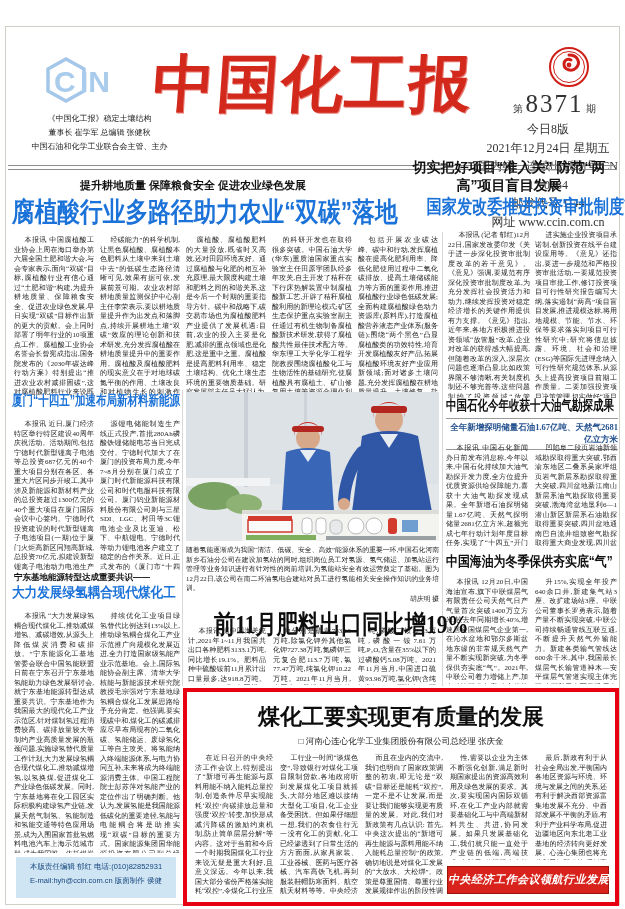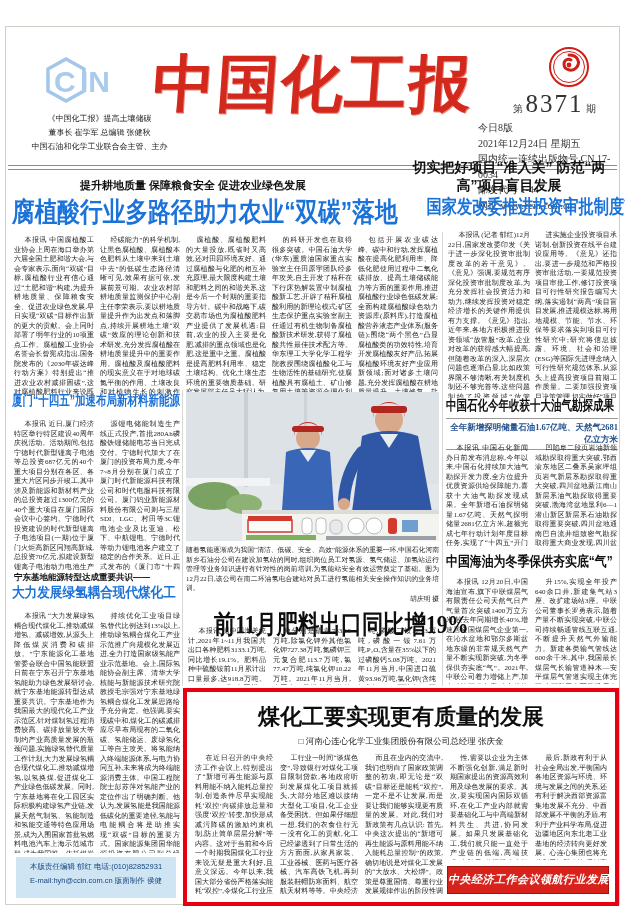--- a/index.html
+++ b/index.html
@@ -9,21 +9,21 @@
          border:1px solid #d2cfc9;background:#fff;}
   .abs{position:absolute;}
   
   .pub{font-size:8px;line-height:1.75;text-align:center;color:#222;}
   .title-cn{font-size:62px;font-weight:bold;color:#d3281c;text-align:center;
             transform:skewX(-4deg);letter-spacing:2px;white-space:nowrap;
             text-shadow:1px 1px 0 #e8837a;}
   .title-en{font-size:13.5px;font-weight:bold;letter-spacing:1px;text-align:center;color:#111;}
   .issue{font-size:10px;color:#333;text-align:center;white-space:nowrap;}
   .issue b{font-size:25px;font-weight:normal;letter-spacing:2px;}
-  .mast-info{font-size:10px;line-height:1.55;text-align:left;color:#333;}
+  .mast-info{font-size:12px;line-height:1.55;text-align:center;color:#333;}
   .mast-rule{border-top:1px solid #8f8d8a;border-bottom:1px solid #8f8d8a;height:3px;}
   
   .kicker{font-family:"Liberation Sans","DejaVu Sans",sans-serif;font-weight:bold;
           text-align:center;color:#111;}
   .hl{font-family:"Liberation Sans","DejaVu Sans",sans-serif;font-weight:bold;white-space:nowrap;}
   .hl span{display:inline-block;transform-origin:0 50%;white-space:nowrap;}
   .hl.center{text-align:center;}
   .hl.center span{transform-origin:50% 50%;}
   .blue{color:#1b72d8;}
   .black{color:#101010;}
@@ -52,21 +52,21 @@
   <div class="sheet abs"></div>
 
   <div class="abs" style="left:42px;top:52px;width:96px;height:58px;">
     <svg width="96" height="58" viewBox="0 0 96 58">
       <polygon points="24,7 42,17 42,39 24,49 6,39 6,17" fill="none" stroke="#a3c6e9" stroke-width="3.5"></polygon>
       <text x="12" y="40" font-family="Liberation Sans, sans-serif" font-size="30" font-weight="bold" fill="#a9cbec">C</text>
       <text x="38" y="40" font-family="Liberation Sans, sans-serif" font-size="30" font-weight="bold" fill="#a9cbec">IN</text>
     </svg>
   </div>
   <div class="pub abs" style="left:12px;top:112px;width:175px;">
-    <div>《中国化工报》提高土壤储碳</div>
+    <div>《中国化工报》稳定土壤结构</div>
     <div>董事长 崔学军  总编辑 张健秋</div>
     <div>中国石油和化学工业联合会主管、主办</div>
   </div>
 
   <div class="title-cn abs" style="left:152px;top:42px;width:322px;">中国化工报</div>
 
   <div class="abs" style="left:548px;top:46px;width:42px;height:42px;">
     <svg width="42" height="42" viewBox="0 0 42 42">
       <circle cx="21" cy="21" r="19" fill="none" stroke="#cf1f18" stroke-width="2"></circle>
       <circle cx="21" cy="21" r="15.5" fill="none" stroke="#cf1f18" stroke-width="1"></circle>

